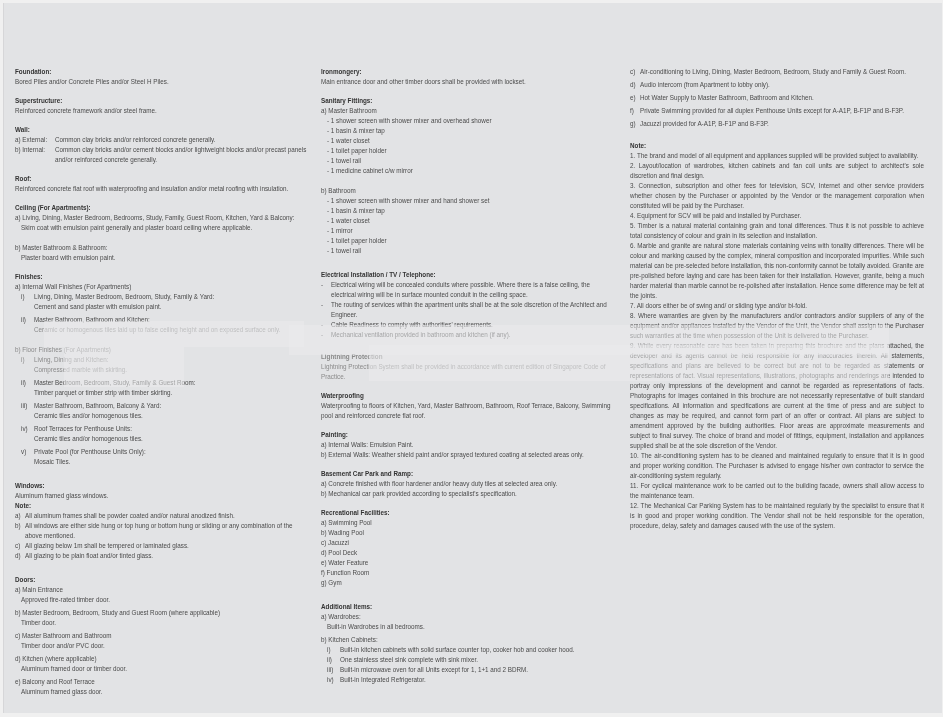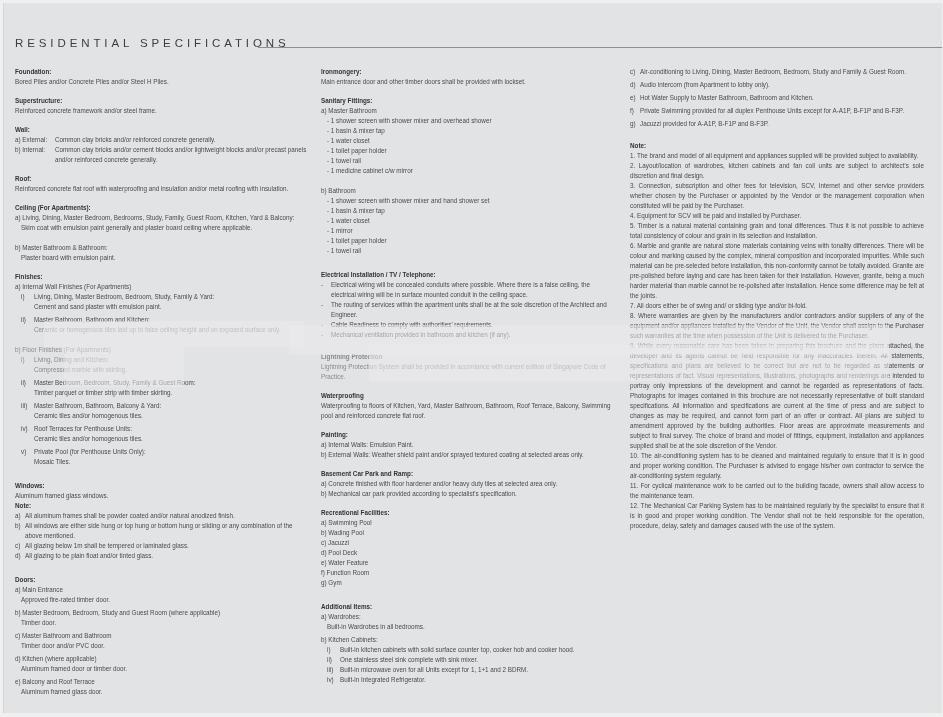--- a/index.html
+++ b/index.html
@@ -53,24 +53,20 @@
   }
   .wm-band {
     position: absolute; background: rgba(235,235,237,0.55);
   }
 </style>
 </head>
 <body>
 
 <div class="page">
 
-  <div class="title-row">
-    <div class="title">RESIDENTIAL SPECIFICATIONS</div>
-    <div class="title-rule"></div>
-  </div>
 
   <div class="col col1">
     <div class="section">
       <div class="h">Foundation:</div>
       <div class="p">Bored Piles and/or Concrete Piles and/or Steel H Piles.</div>
     </div>
     <div class="section">
       <div class="h">Superstructure:</div>
       <div class="p">Reinforced concrete framework and/or steel frame.</div>
     </div>

